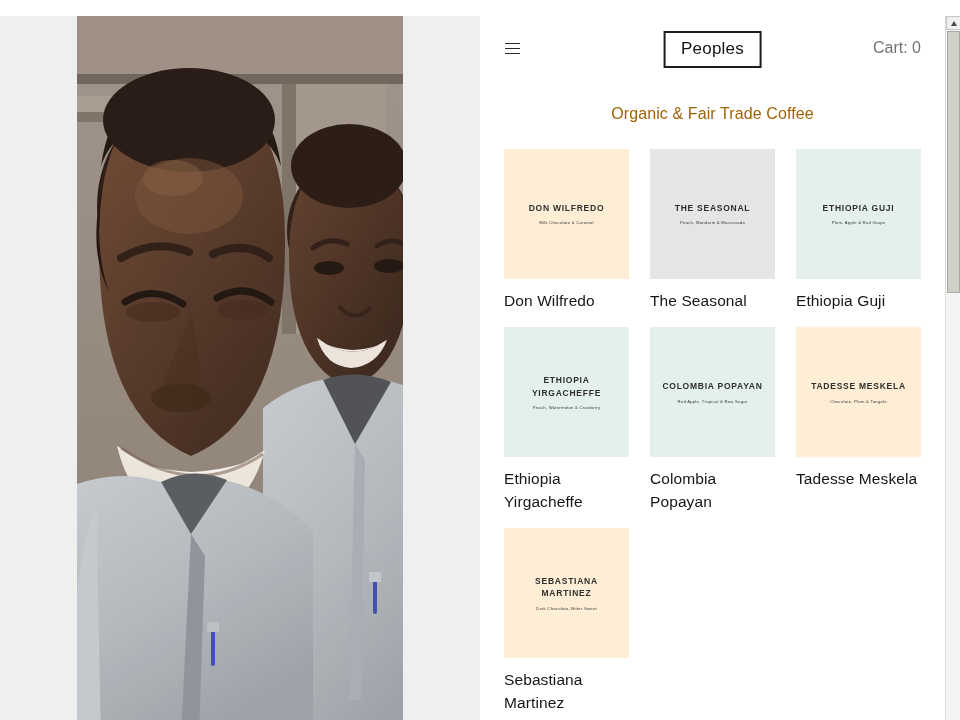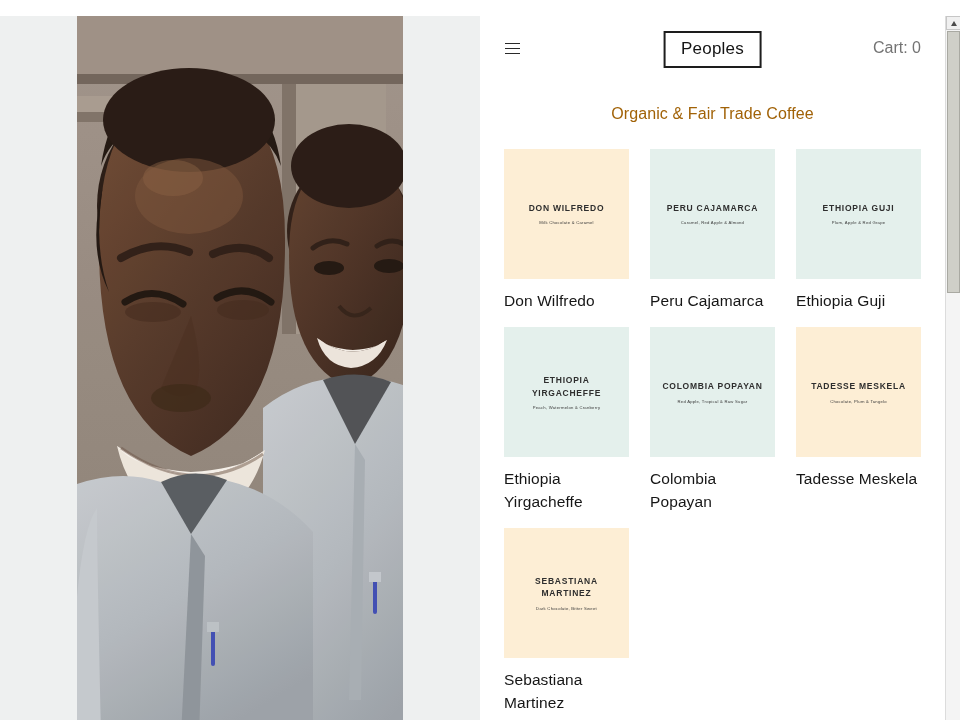--- a/index.html
+++ b/index.html
@@ -313,28 +313,28 @@
     <div class="grid">
 
       <div class="product">
         <div class="bag" style="background: rgb(253, 238, 213);">
           <div class="bag-title">DON WILFREDO</div>
           <div class="bag-notes">Milk Chocolate &amp; Caramel</div>
         </div>
         <div class="product-name">Don Wilfredo</div>
       </div>
 
-
-      <div class="product">
-        <div class="bag" style="background: rgb(228, 240, 236);">
-          <div class="bag-title">PERU CAJAMARCA</div>
-          <div class="bag-notes">Caramel, Red Apple &amp; Almond</div>
-        </div>
-        <div class="product-name">Peru Cajamarca</div>
-      </div>
+      <div class="product">
+        <div class="bag" style="background: rgb(229, 229, 229);">
+          <div class="bag-title">THE SEASONAL</div>
+          <div class="bag-notes">Peach, Mandarin &amp; Muscovado</div>
+        </div>
+        <div class="product-name">The Seasonal</div>
+      </div>
+
 
       <div class="product">
         <div class="bag" style="background: rgb(228, 240, 236);">
           <div class="bag-title">ETHIOPIA GUJI</div>
           <div class="bag-notes">Plum, Apple &amp; Red Grape</div>
         </div>
         <div class="product-name">Ethiopia Guji</div>
       </div>
 
 

